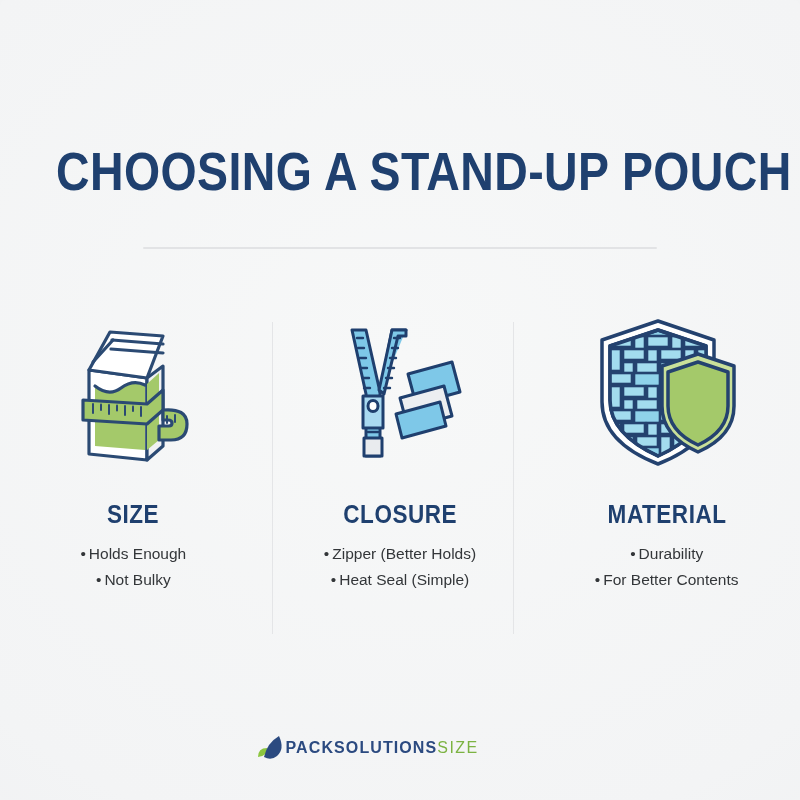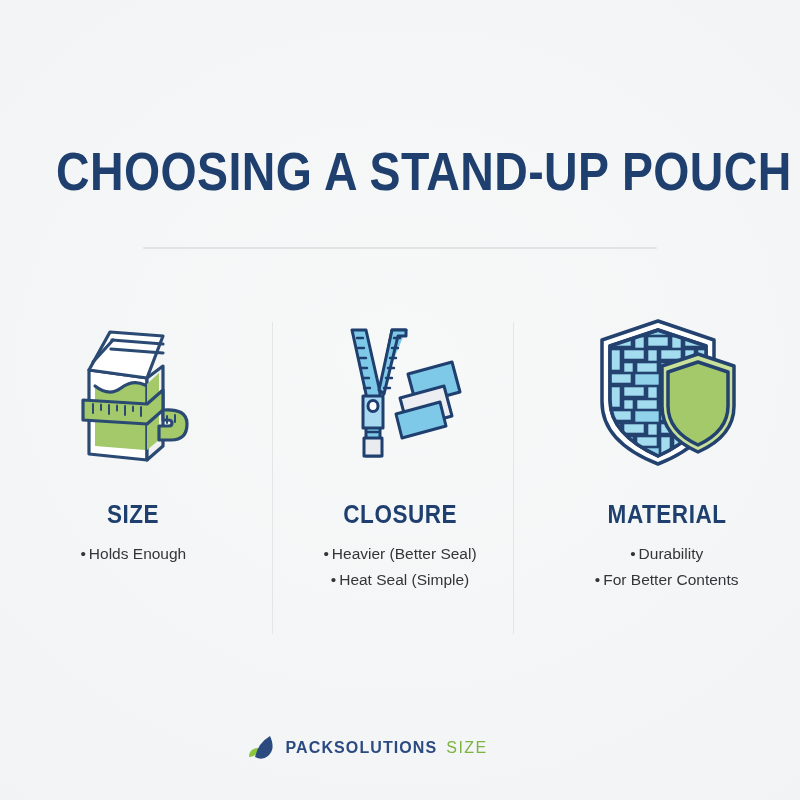--- a/index.html
+++ b/index.html
@@ -112,21 +112,20 @@
 
   
   .footer {
     position: absolute;
     top: 735px;
     left: 0;
     width: 732px;
     display: flex;
     align-items: center;
     justify-content: center;
-    gap: 9px;
   }
   .logo-text {
     font-size: 16px;
     font-weight: bold;
     letter-spacing: 1.1px;
   }
   .logo-pack { color: #2b4a80; }
   .logo-blog { color: #7cb342; font-weight: normal; letter-spacing: 1.4px; }
 </style>
 </head>
@@ -175,20 +174,21 @@
               <path d="M70 88.5 L70 93"></path>
             <path d="M78 89 L78 98"></path>
             <path d="M104 98 L104 105"></path>
               <path d="M112 97 L112 104"></path>
           </g>
         </svg>
       </div>
       <div class="col-heading">SIZE</div>
       <ul class="bullets">
         <li><span class="dot">•</span><span>Holds Enough</span></li>
+        <li><span class="dot">•</span><span>Not Bulky</span></li>
       </ul>
     </div>
 
     <div class="column">
       <div class="icon-slot">
         <svg width="140" height="150" viewBox="0 0 140 150">
           <g stroke="#1f3f6e" stroke-width="3" stroke-linejoin="round" stroke-linecap="round">
 
             <path d="M22 12 L36 12 L50 74 L50 138 L36 138 L36 76 Z" fill="#7ec8e8"></path>
 
@@ -220,21 +220,21 @@
 
           <g stroke="#1f3f6e" stroke-width="3" stroke-linejoin="round">
             <path d="M78 56 L122 44 L130 74 L86 86 Z" fill="#7ec8e8"></path>
             <path d="M70 80 L114 68 L122 98 L78 110 Z" fill="#eceef1"></path>
             <path d="M66 96 L110 84 L116 108 L72 120 Z" fill="#7ec8e8"></path>
           </g>
         </svg>
       </div>
       <div class="col-heading">CLOSURE</div>
       <ul class="bullets">
-        <li><span class="dot">•</span><span>Heavier (Better Seal)</span></li>
+        <li><span class="dot">•</span><span>Zipper (Better Holds)</span></li>
         <li><span class="dot">•</span><span>Heat Seal (Simple)</span></li>
       </ul>
     </div>
 
     <div class="column">
       <div class="icon-slot">
         <svg width="150" height="150" viewBox="0 0 150 150">
           <defs>
             <clipPath id="shieldClip">
               <path d="M18 28 L66 12 L114 28 L114 82 q0 34 -48 56 q-48 -22 -48 -56 Z"></path>

